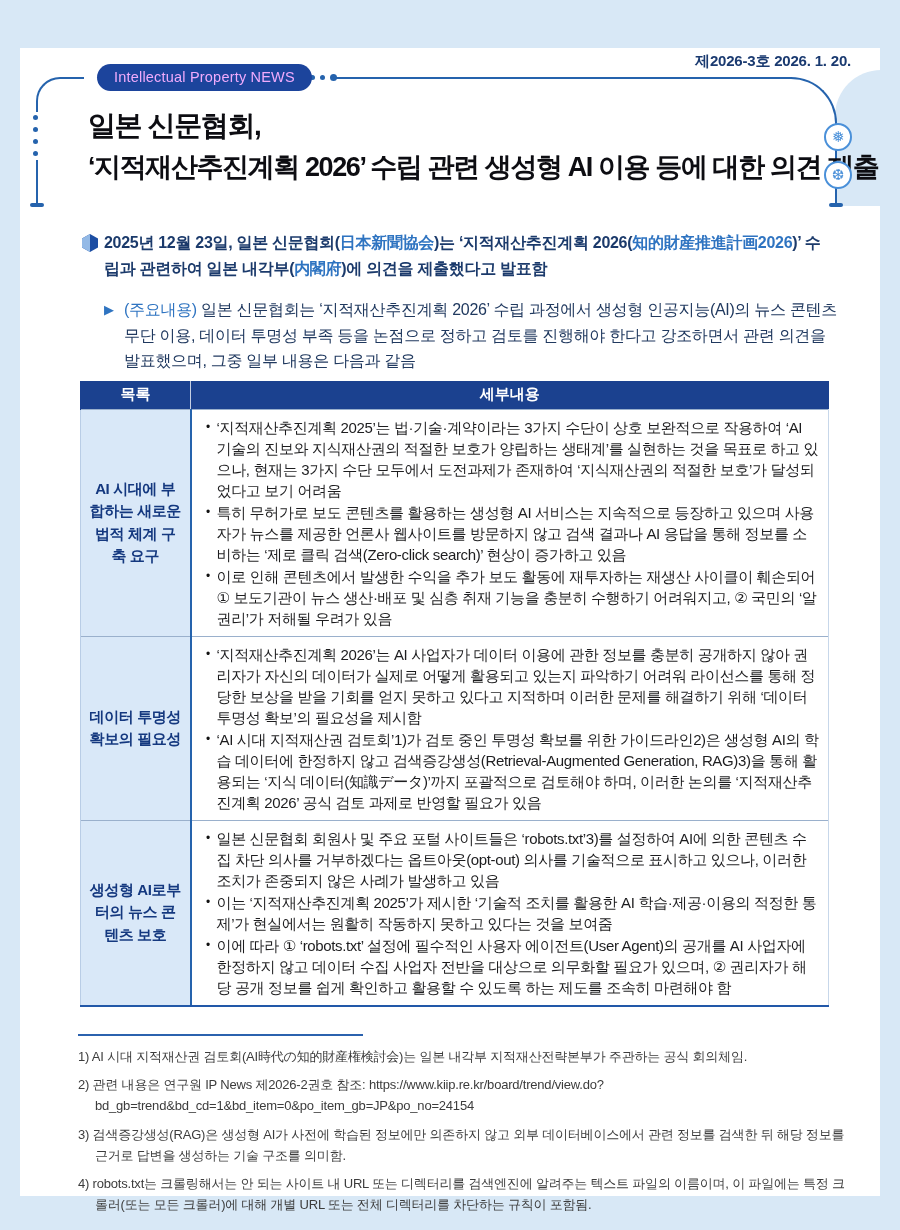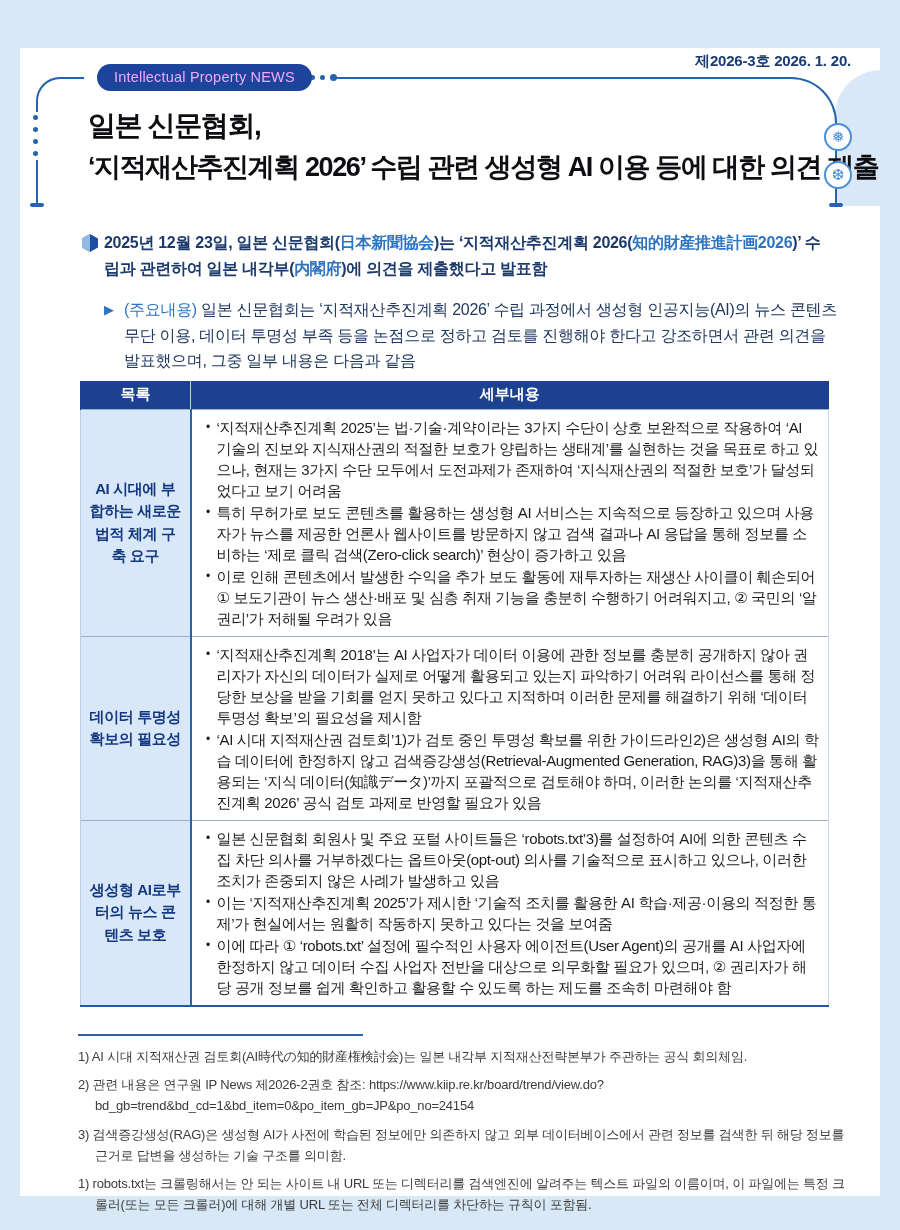--- a/index.html
+++ b/index.html
@@ -148,21 +148,21 @@
                 <span class="b">•</span>
                 <span class="t">이로 인해 콘텐츠에서 발생한 수익을 추가 보도 활동에 재투자하는 재생산 사이클이 훼손되어 ① 보도기관이 뉴스 생산·배포 및 심층 취재 기능을 충분히 수행하기 어려워지고, ② 국민의 ‘알 권리’가 저해될 우려가 있음</span>
               </div>
         </td>
       </tr>
       <tr class="r1">
         <td class="label">데이터 투명성 확보의 필요성</td>
         <td class="content">
           <div class="bul">
                 <span class="b">•</span>
-                <span class="t">‘지적재산추진계획 2018’는 AI 사업자가 데이터 이용에 관한 정보를 충분히 공개하지 않아 권리자가 자신의 데이터가 실제로 어떻게 활용되고 있는지 파악하기 어려워 라이선스를 통해 정당한 보상을 받을 기회를 얻지 못하고 있다고 지적하며 이러한 문제를 해결하기 위해 ‘데이터 투명성 확보’의 필요성을 제시함</span>
+                <span class="t">‘지적재산추진계획 2026’는 AI 사업자가 데이터 이용에 관한 정보를 충분히 공개하지 않아 권리자가 자신의 데이터가 실제로 어떻게 활용되고 있는지 파악하기 어려워 라이선스를 통해 정당한 보상을 받을 기회를 얻지 못하고 있다고 지적하며 이러한 문제를 해결하기 위해 ‘데이터 투명성 확보’의 필요성을 제시함</span>
               </div>
           <div class="bul">
                 <span class="b">•</span>
                 <span class="t">‘AI 시대 지적재산권 검토회’1)가 검토 중인 투명성 확보를 위한 가이드라인2)은 생성형 AI의 학습 데이터에 한정하지 않고 검색증강생성(Retrieval-Augmented Generation, RAG)3)을 통해 활용되는 ‘지식 데이터(知識データ)’까지 포괄적으로 검토해야 하며, 이러한 논의를 ‘지적재산추진계획 2026’ 공식 검토 과제로 반영할 필요가 있음</span>
               </div>
         </td>
       </tr>
       <tr class="r2">
         <td class="label">생성형 AI로부터의 뉴스 콘텐츠 보호</td>
         <td class="content">
@@ -182,17 +182,17 @@
       </tr>
     </tbody>
       </table>
 
     <div class="fn-divider"></div>
 
     <div class="footnotes">
       <div class="fn">1) AI 시대 지적재산권 검토회(AI時代の知的財産権検討会)는 일본 내각부 지적재산전략본부가 주관하는 공식 회의체임.</div>
       <div class="fn">2) 관련 내용은 연구원 IP News 제2026-2권호 참조: https://www.kiip.re.kr/board/trend/view.do?bd_gb=trend&amp;bd_cd=1&amp;bd_item=0&amp;po_item_gb=JP&amp;po_no=24154</div>
       <div class="fn">3) 검색증강생성(RAG)은 생성형 AI가 사전에 학습된 정보에만 의존하지 않고 외부 데이터베이스에서 관련 정보를 검색한 뒤 해당 정보를 근거로 답변을 생성하는 기술 구조를 의미함.</div>
-      <div class="fn">1) robots.txt는 크롤링해서는 안 되는 사이트 내 URL 또는 디렉터리를 검색엔진에 알려주는 텍스트 파일의 이름이며, 이 파일에는 특정 크롤러(또는 모든 크롤러)에 대해 개별 URL 또는 전체 디렉터리를 차단하는 규칙이 포함됨.</div>
+      <div class="fn">4) robots.txt는 크롤링해서는 안 되는 사이트 내 URL 또는 디렉터리를 검색엔진에 알려주는 텍스트 파일의 이름이며, 이 파일에는 특정 크롤러(또는 모든 크롤러)에 대해 개별 URL 또는 전체 디렉터리를 차단하는 규칙이 포함됨.</div>
     </div>
 
   </div>
 </div>
 
 </body></html>

